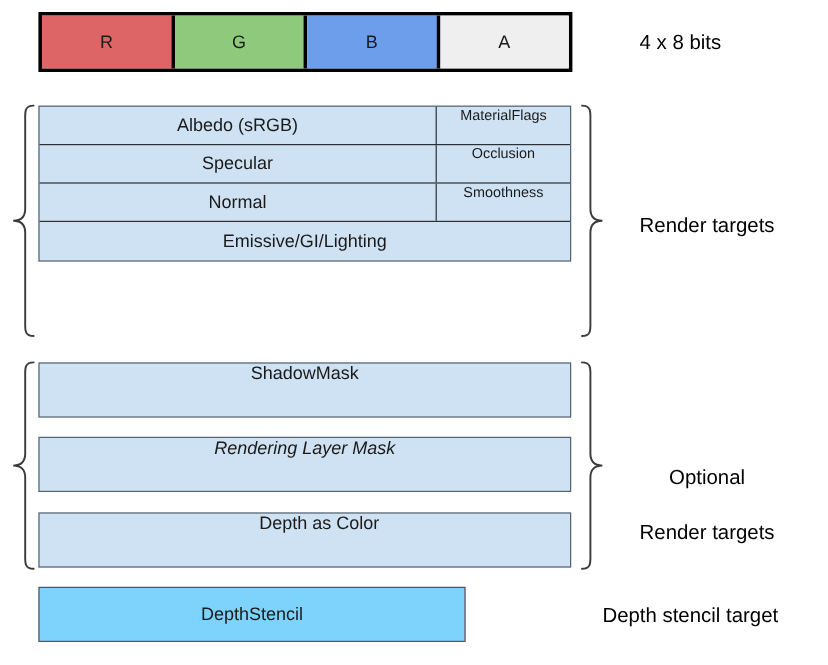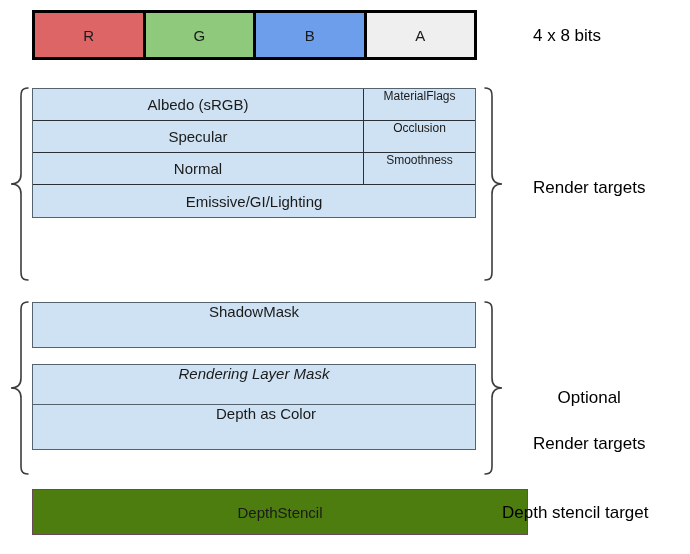--- a/index.html
+++ b/index.html
@@ -94,32 +94,32 @@
     box-sizing: border-box;
     border: 1px solid #54636e;
     background: #cfe2f3;
     display: flex;
     align-items: flex-start;
     justify-content: center;
     font-size: 15px;
   }
   .opt-1 { top: 302px; }
   .opt-2 { top: 364px; font-style: italic; }
-  .opt-3 { top: 404px; padding-left: 24px; }
+  .opt-3 { top: 427px; padding-left: 24px; }
 
   
   .depth-box {
     position: absolute;
     left: 32px;
     top: 489px;
-    width: 496px;
+    width: 356px;
     height: 46px;
     box-sizing: border-box;
     border: 1px solid #6b4a58;
-    background: #4d7c0f;
+    background: #7dd3fc;
     display: flex;
     align-items: center;
     justify-content: center;
     font-size: 15px;
   }
 
   
   .brace-svg {
     position: absolute;
     overflow: visible;

